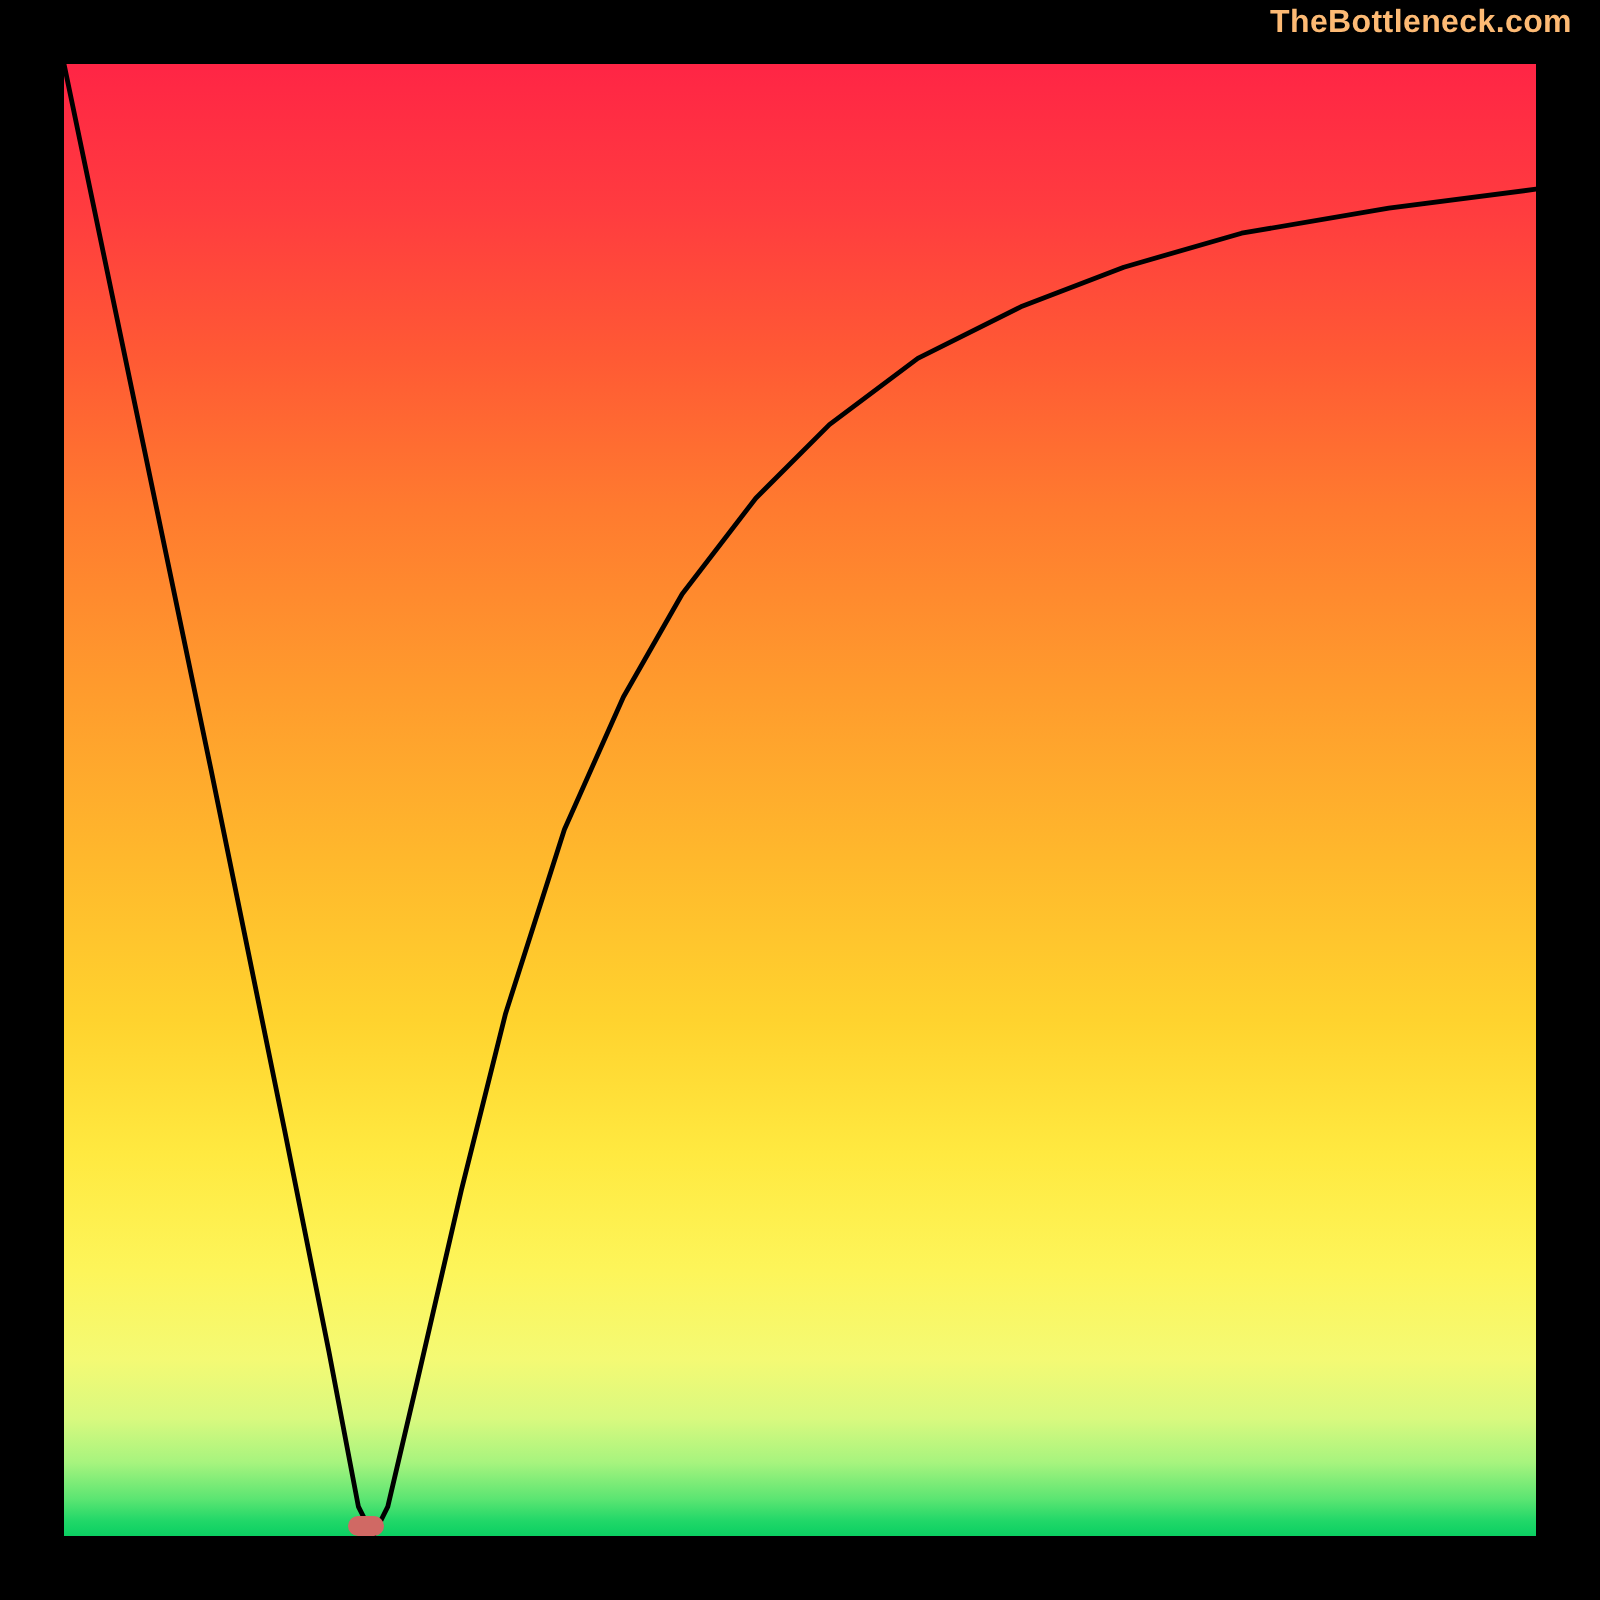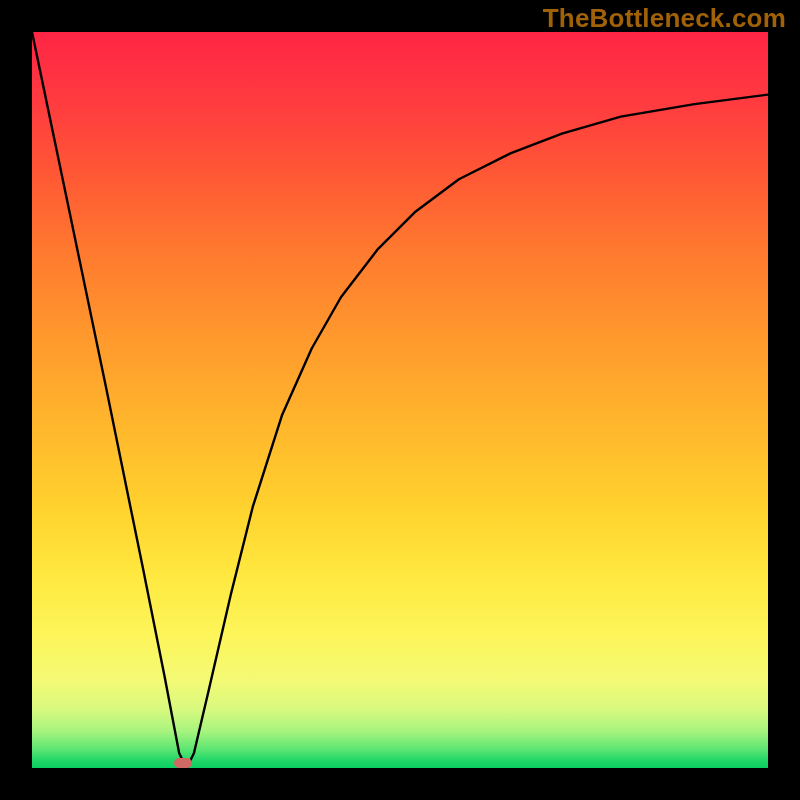--- a/index.html
+++ b/index.html
@@ -57,22 +57,22 @@
     width: 18px;
     height: 10px;
     border-radius: 5px;
     background: #d06964;
     transform: translate(-50%, -50%);
   }
   .watermark {
     position: absolute;
     top: 3px;
     right: 14px;
-    color: #a16207;
-    font-size: 26px;
+    color: #fdba74;
+    font-size: 16px;
     font-weight: 600;
     letter-spacing: 0.2px;
     user-select: none;
   }
 </style>
 </head>
 <body>
 
 <div class="frame">
 

